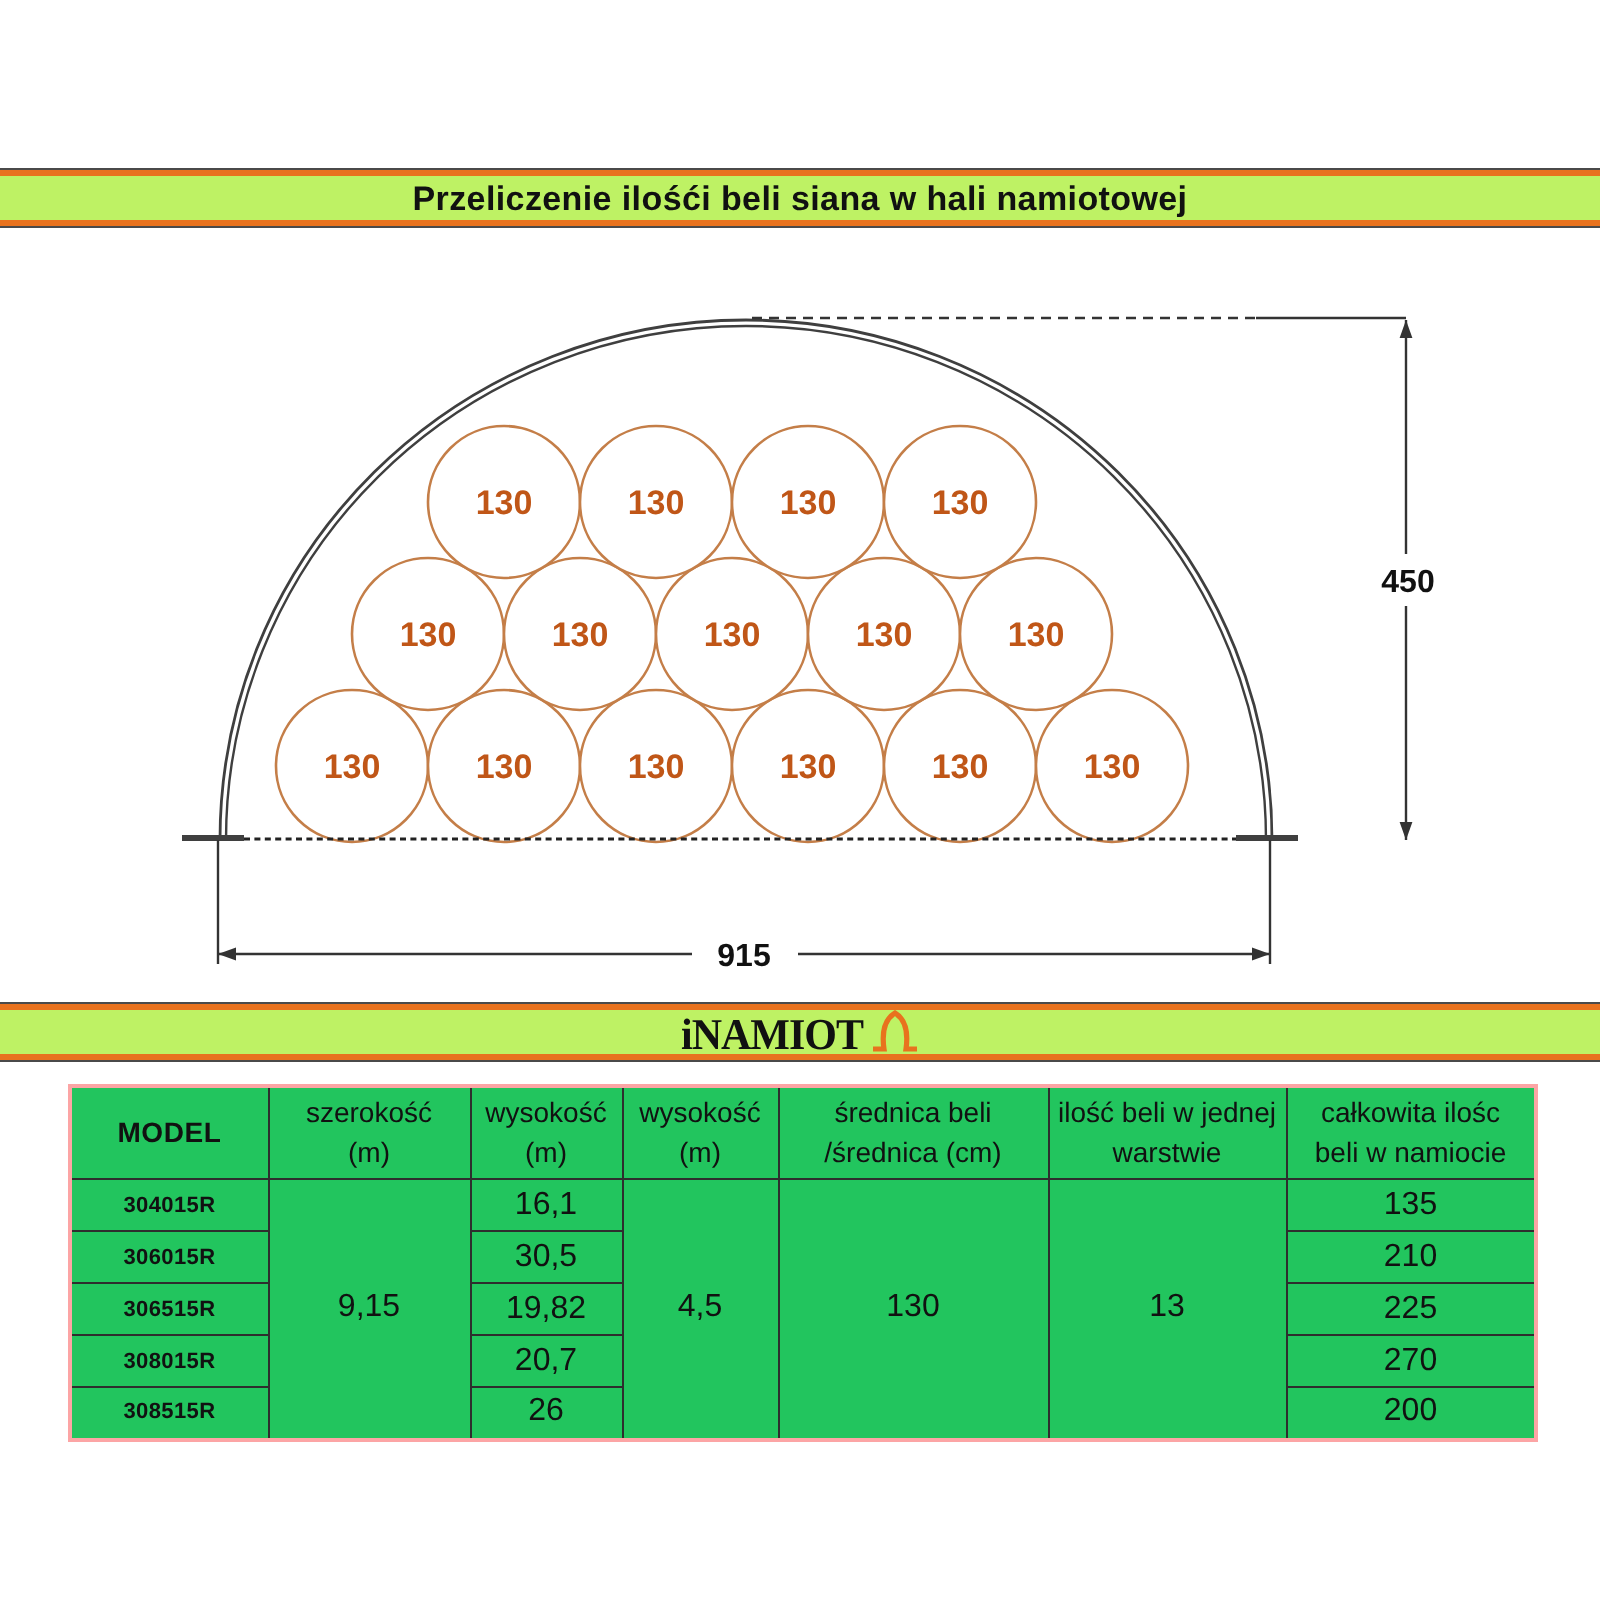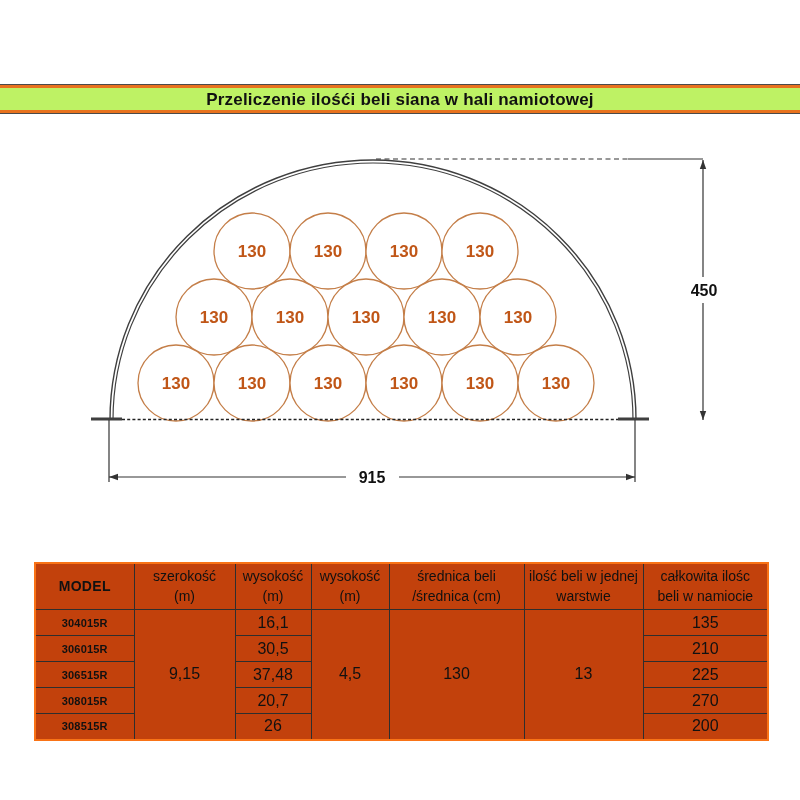--- a/index.html
+++ b/index.html
@@ -18,21 +18,21 @@
   .logo-band .band-inner{height:22px;gap:3px;}
   .logo-text{font-family:"Liberation Serif",serif;font-weight:bold;font-size:21px;
              letter-spacing:-0.5px;line-height:20px;transform:scaleY(1.05);}
   .tent-icon-svg{display:block;margin-top:-2px;}
 
   
   #diagram-svg{position:absolute;top:0;left:0;}
 
   
   .table-wrap{position:absolute;top:542px;left:34px;}
-  table{border-collapse:collapse;table-layout:fixed;background:#c2410c;border:2px solid #f97316;margin-top:20px;}
+  table{border-collapse:collapse;table-layout:fixed;background:#22c55e;border:2px solid #fca5a5;}
   th,td{border:1px solid #2e2e2e;text-align:center;vertical-align:middle;padding:0;}
   thead th{height:45px;font-weight:normal;font-size:14px;line-height:1.4;}
   thead th.model-h{font-weight:bold;letter-spacing:.3px;}
   tbody tr{height:26px;}
   tbody th{font-weight:bold;font-size:11px;letter-spacing:.2px;}
   tbody td{font-size:16px;}
 </style>
 </head>
 <body>
 
@@ -89,20 +89,28 @@
       <text x="704" y="296" text-anchor="middle" font-size="16" font-weight="bold" fill="#111111" font-family="&quot;Liberation Sans&quot;,sans-serif">450</text>
       <line x1="109" y1="420" x2="109" y2="482" stroke="#333" stroke-width="1.2"></line>
       <line x1="635" y1="420" x2="635" y2="482" stroke="#333" stroke-width="1.2"></line>
       <line x1="109" y1="477" x2="346" y2="477" stroke="#333" stroke-width="1.2"></line>
       <line x1="399" y1="477" x2="635" y2="477" stroke="#333" stroke-width="1.2"></line>
       <polygon points="109,477 118,473.8 118,480.2" fill="#333"></polygon>
       <polygon points="635,477 626,473.8 626,480.2" fill="#333"></polygon>
       <text x="372" y="483" text-anchor="middle" font-size="16" font-weight="bold" fill="#111111" font-family="&quot;Liberation Sans&quot;,sans-serif">915</text>
     </svg>
 
+  <div class="band logo-band">
+    <div class="band-inner">
+      <span class="logo-text">iNAMIOT</span>
+      <svg class="tent-icon-svg" width="25" height="23" viewBox="0 0 25 23">
+        <path d="M1.5 20.5 H7 C5.8 12 7.5 5.5 12.5 2.5 C17.5 5.5 19.2 12 18 20.5 H23.5" fill="none" stroke="#E8721E" stroke-width="2.6"></path>
+      </svg>
+    </div>
+  </div>
 
   <div class="table-wrap">
     <table id="spec-table">
         <colgroup>
           <col style="width: 99px;">
           <col style="width: 101px;">
           <col style="width: 76px;">
           <col style="width: 78px;">
           <col style="width: 135px;">
           <col style="width: 119px;">
@@ -149,21 +157,21 @@
             <td rowspan="5">13</td>
             <td>135</td>
           </tr>
           <tr>
             <th>306015R</th>
             <td>30,5</td>
             <td>210</td>
           </tr>
           <tr>
             <th>306515R</th>
-            <td>37,48</td>
+            <td>19,82</td>
             <td>225</td>
           </tr>
           <tr>
             <th>308015R</th>
             <td>20,7</td>
             <td>270</td>
           </tr>
           <tr>
             <th>308515R</th>
             <td>26</td>

